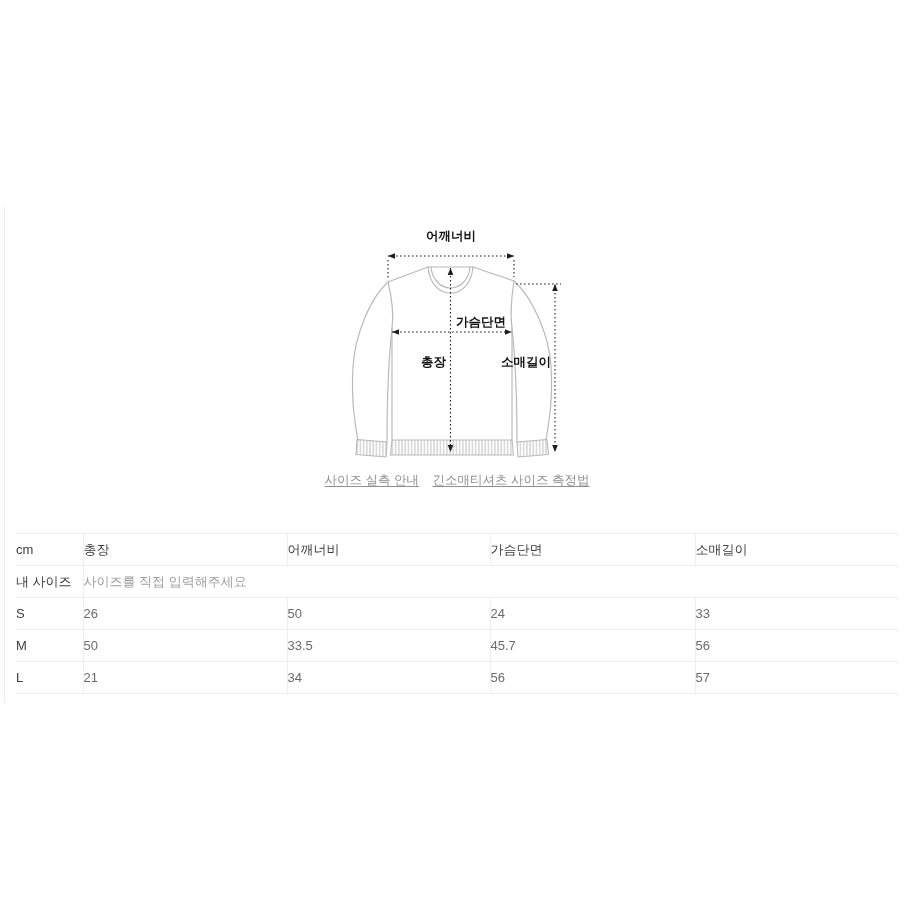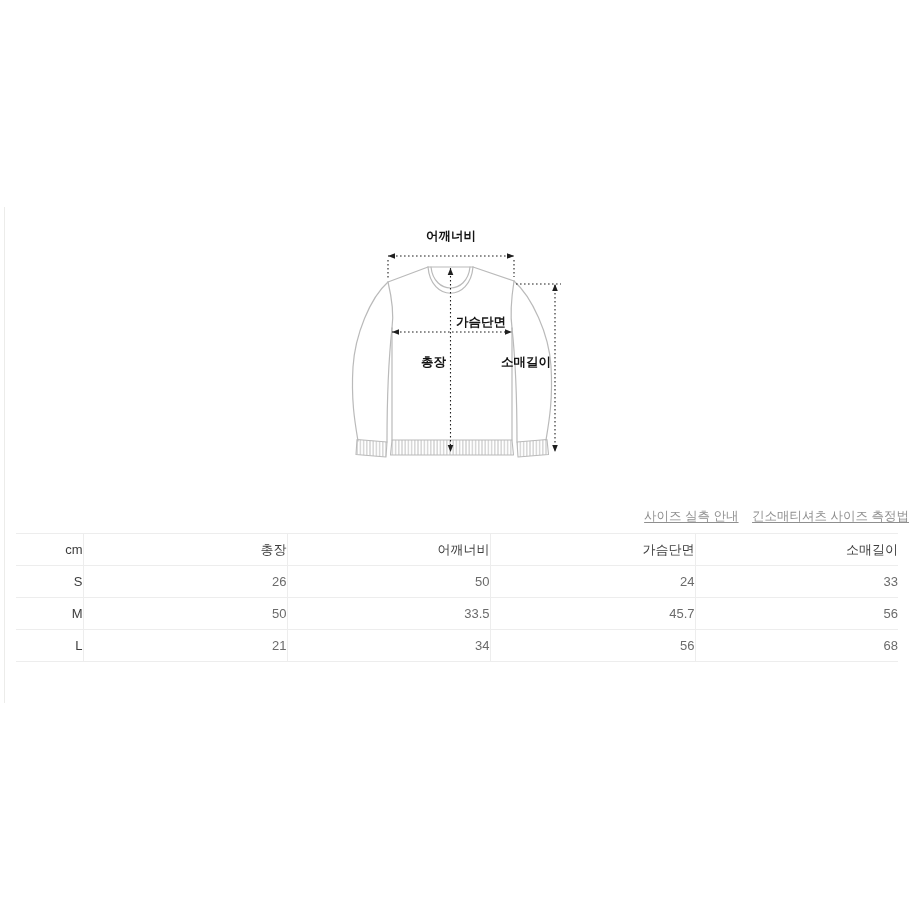--- a/index.html
+++ b/index.html
@@ -20,36 +20,36 @@
   .diagram{position:absolute;left:330px;top:215px;width:260px;height:260px;}
   .garment-stroke{stroke:var(--garment,#bababa);fill:none;stroke-width:1.2;stroke-linejoin:round;stroke-linecap:round;}
   .rib-band{stroke:var(--garment,#bababa);fill:url(#rib);stroke-width:1.1;stroke-linejoin:round;}
   .measure-line{stroke:var(--measure,#1f1f1f);fill:none;stroke-width:1.1;stroke-dasharray:1.6 2.4;}
   .arrow-head{fill:var(--measure,#1f1f1f);stroke:none;}
   .dlabel{
     font-family:"Liberation Sans","DejaVu Sans",sans-serif;
     font-size:12.5px;font-weight:700;fill:var(--label,#141414);
   }
   .links-row{
-    position:absolute;left:0;top:508px;width:914px;text-align:right;
+    position:absolute;left:0;top:472px;width:914px;text-align:center;
     font-size:12.5px;line-height:16px;
   }
   .links-row a{
     color:var(--link,#8f8f8f);text-decoration:underline;text-underline-offset:2px;
     margin:0 5px;cursor:pointer;
   }
   table.size-table{
     position:absolute;left:16px;top:533px;width:882px;
     border-collapse:collapse;table-layout:fixed;font-size:13px;
     border-top:1px solid var(--border,#ededed);
     border-bottom:1px solid var(--border,#ededed);
   }
   table.size-table tr{border-top:1px solid var(--border,#ededed);}
   table.size-table th,table.size-table td{
-    height:32px;padding:0;text-align:right;vertical-align:middle;font-weight:400;margin-top:42px;
+    height:32px;padding:0;text-align:left;vertical-align:middle;font-weight:400;margin-top:42px;
   }
   table.size-table th+th,table.size-table td+td{border-left:1px solid var(--border,#ededed);}
   table.size-table th{color:var(--header-text,#3d3d3d);font-weight:500;}
   td.size-label{color:var(--header-text,#3d3d3d);font-weight:500;}
   td.value-cell{color:var(--value-text,#6b6b6b);}
   td.placeholder-cell{color:var(--placeholder-text,#9e9e9e);cursor:text;}
 </style>
 </head>
 <body>
 
@@ -135,34 +135,38 @@
     <tr>
       <th>cm</th>
       <th>총장</th>
       <th>어깨너비</th>
       <th>가슴단면</th>
       <th>소매길이</th>
     </tr>
   </thead>
   <tbody>
     <tr>
+      <td class="size-label">내 사이즈</td>
+      <td class="placeholder-cell" colspan="4">사이즈를 직접 입력해주세요</td>
+    </tr>
+    <tr>
       <td class="size-label">S</td>
       <td class="value-cell">26</td>
       <td class="value-cell">50</td>
       <td class="value-cell">24</td>
       <td class="value-cell">33</td>
     </tr>
     <tr>
       <td class="size-label">M</td>
       <td class="value-cell">50</td>
       <td class="value-cell">33.5</td>
       <td class="value-cell">45.7</td>
       <td class="value-cell">56</td>
     </tr>
     <tr>
       <td class="size-label">L</td>
       <td class="value-cell">21</td>
       <td class="value-cell">34</td>
       <td class="value-cell">56</td>
-      <td class="value-cell">68</td>
+      <td class="value-cell">57</td>
     </tr>
   </tbody>
 </table>
 
 </body></html>

